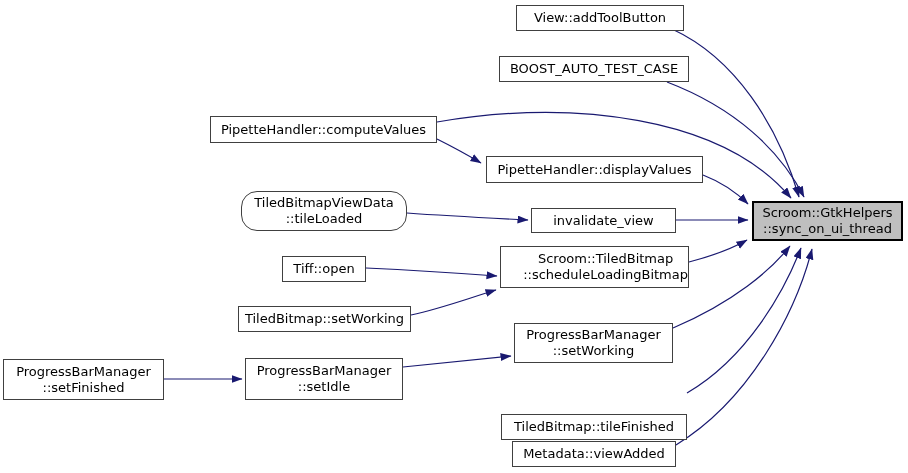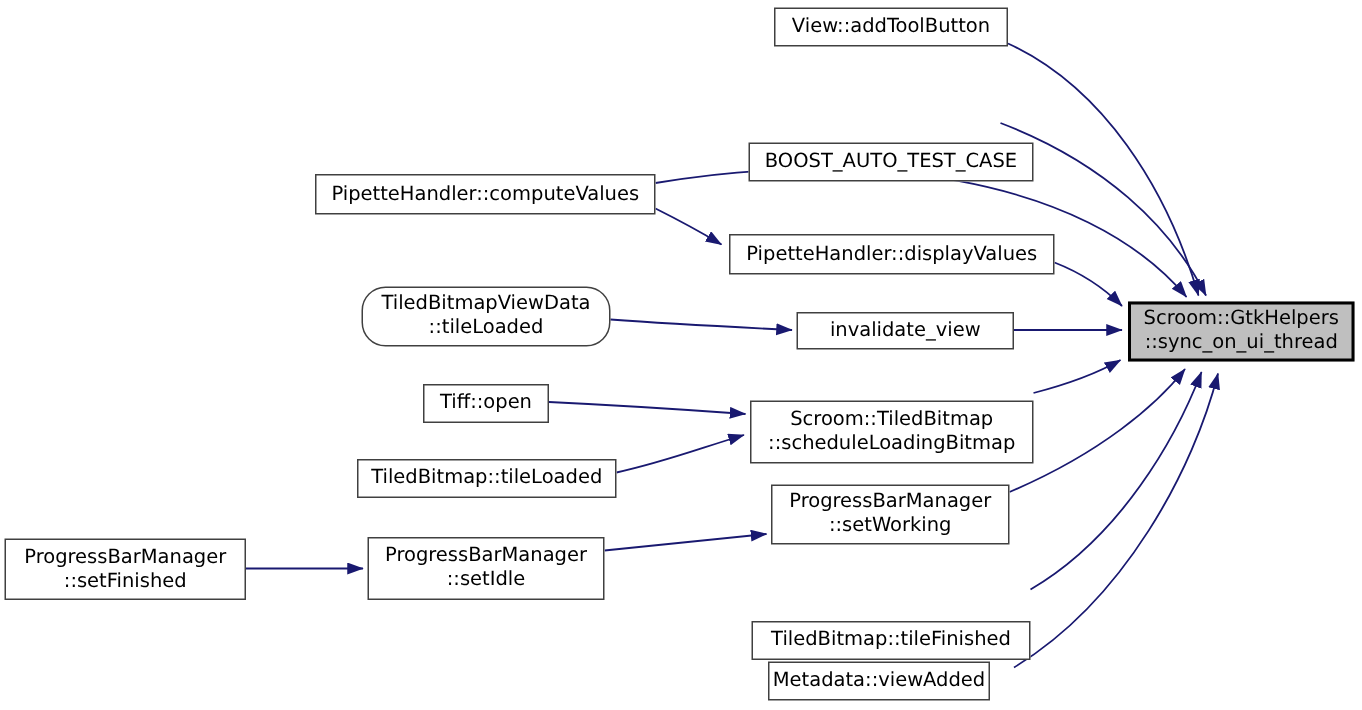--- a/index.html
+++ b/index.html
@@ -73,25 +73,25 @@
     <path class="edge" d="M 366,268 C 408,270 456,273 497,276" marker-end="url(#arrowhead)"></path>
     <path class="edge" d="M 411,315 C 443,308 466,299 496,290" marker-end="url(#arrowhead)"></path>
     <path class="edge" d="M 689,262 C 716,255 733,248 747,240" marker-end="url(#arrowhead)"></path>
     <path class="edge" d="M 403,367 L 511,356" marker-end="url(#arrowhead)"></path>
     <path class="edge" d="M 673,328 C 734,302 771,270 790,246" marker-end="url(#arrowhead)"></path>
     <path class="edge" d="M 164,379 L 242,379" marker-end="url(#arrowhead)"></path>
     <path class="edge" d="M 687,393 C 747,358 784,292 801,248" marker-end="url(#arrowhead)"></path>
     <path class="edge" d="M 676,445 C 750,400 796,312 812,249" marker-end="url(#arrowhead)"></path>
   </svg>
 
-  <div class="node" style="left:516px; top:5px; width:156px; height:26px;">
+  <div class="node" style="left:516px; top:5px; width:168px; height:26px;">
     <span>View::addToolButton</span>
   </div>
 
-  <div class="node" style="left:499px; top:56px; width:190px; height:26px;margin-top:39px;">
+  <div class="node" style="left:499px; top:56px; width:190px; height:26px;">
     <span>BOOST_AUTO_TEST_CASE</span>
   </div>
 
   <div class="node" style="left:486px; top:156px; width:217px; height:27px;">
     <span>PipetteHandler::displayValues</span>
   </div>
 
   <div class="node" style="left:210px; top:116px; width:227px; height:27px;">
     <span>PipetteHandler::computeValues</span>
   </div>
@@ -102,27 +102,27 @@
   </div>
 
   <div class="node" style="left:531px; top:208px; width:145px; height:25px;">
     <span>invalidate_view</span>
   </div>
 
   <div class="node" style="left:282px; top:256px; width:84px; height:26px;">
     <span>Tiff::open</span>
   </div>
 
-  <div class="node" style="left:500px; top:267px; width:189px; height:42px;">
+  <div class="node" style="left:500px; top:246px; width:189px; height:42px;justify-content:flex-end;">
     <span>Scroom::TiledBitmap
 ::scheduleLoadingBitmap</span>
   </div>
 
   <div class="node" style="left:238px; top:306px; width:173px; height:26px;">
-    <span>TiledBitmap::tileLoaded</span>
+    <span>TiledBitmap::setWorking</span>
   </div>
 
   <div class="node" style="left:514px; top:323px; width:159px; height:40px;">
     <span>ProgressBarManager
 ::setWorking</span>
   </div>
 
   <div class="node" style="left:3px; top:359px; width:161px; height:41px;">
     <span>ProgressBarManager
 ::setFinished</span>
@@ -130,21 +130,21 @@
 
   <div class="node" style="left:245px; top:358px; width:158px; height:42px;">
     <span>ProgressBarManager
 ::setIdle</span>
   </div>
 
   <div class="node" style="left:501px; top:390px; width:186px; height:26px;margin-top:24px;">
     <span>TiledBitmap::tileFinished</span>
   </div>
 
-  <div class="node" style="left:512px; top:441px; width:148px; height:26px;">
+  <div class="node" style="left:512px; top:441px; width:164px; height:26px;">
     <span>Metadata::viewAdded</span>
   </div>
 
   <div class="node node--target" style="left:752px; top:201px; width:151px; height:40px;">
     <span>Scroom::GtkHelpers
 ::sync_on_ui_thread</span>
   </div>
 
 </div>
 

